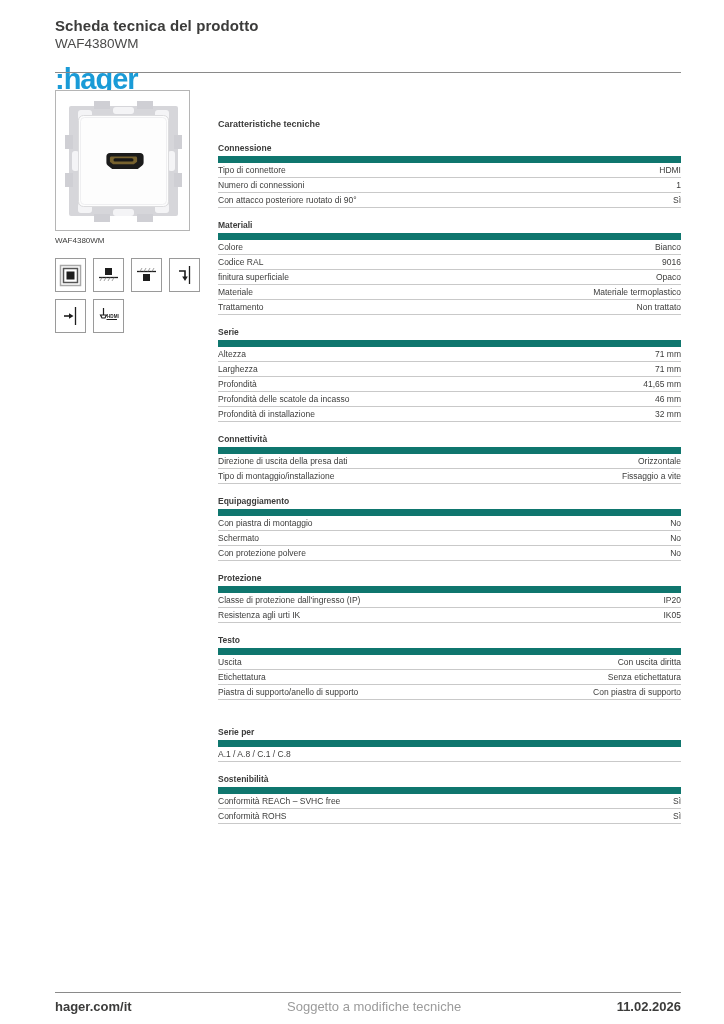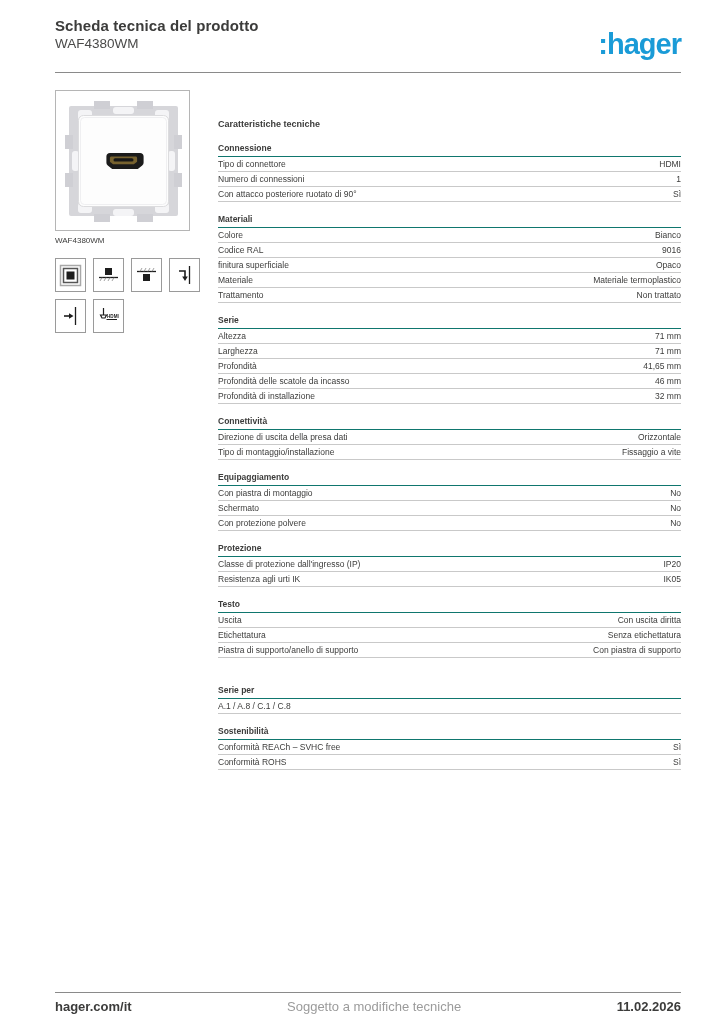--- a/index.html
+++ b/index.html
@@ -8,21 +8,21 @@
     position:relative;
     width:724px; height:1024px;
     background:#ffffff;
     font-family:"Liberation Sans", sans-serif;
     color:#3c3c3b;
     overflow:hidden;
   }
   
   .header {
     position:absolute; left:55px; right:43px; top:17px;
-    display:flex; justify-content:space-between; align-items:flex-start;
+    display:flex; justify-content:space-between; align-items:flex-start;flex-direction:column;
   }
   .doc-title { font-size:15px; font-weight:bold; line-height:18px; letter-spacing:0.1px; }
   .doc-code  { font-size:13.5px; font-weight:normal; line-height:17px; color:#4a4a49; }
   .logo { font-size:29px; font-weight:bold; color:#1a9bd7; letter-spacing:-1px; line-height:30px; margin-top:12px; }
   .header-rule { position:absolute; left:55px; right:43px; top:72px; border-top:1px solid #8a8a8a; }
 
   
   .main { position:absolute; left:55px; top:90px; width:626px; display:flex; }
   .left-col { width:136px; margin-right:27px; flex:none; }
   .right-col { flex:1; min-width:0; }
@@ -38,21 +38,21 @@
 
   
   .product-title { font-size:9px; font-weight:bold; line-height:11px; margin-top:5px; }
   .tech-heading  { font-size:9px; font-weight:bold; margin-top:29px; }
 
   .sections { margin-top:14px; }
   .section { margin-top:12px; }
   .section.large-gap { margin-top:27px; }
   .sec-title {
     font-size:8.5px; font-weight:bold; line-height:10px;
-    padding-bottom:3px; border-bottom:1px solid #0f766e;
+    padding-bottom:3px; border-bottom:7px solid #0f766e;
   }
   .spec-row {
     display:flex; justify-content:space-between; align-items:flex-start;
     font-size:8.5px; line-height:9px;
     padding:3px 0 2px 0;
     border-bottom:1px solid #c9c9c9;
   }
   .spec-row .lbl { text-align:left; white-space:nowrap; }
   .spec-row .val { text-align:right; white-space:nowrap; padding-left:10px; }
 

